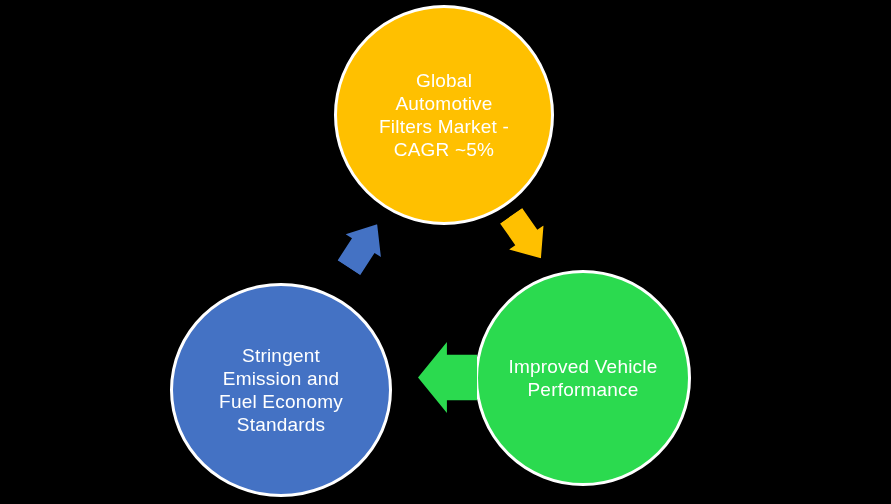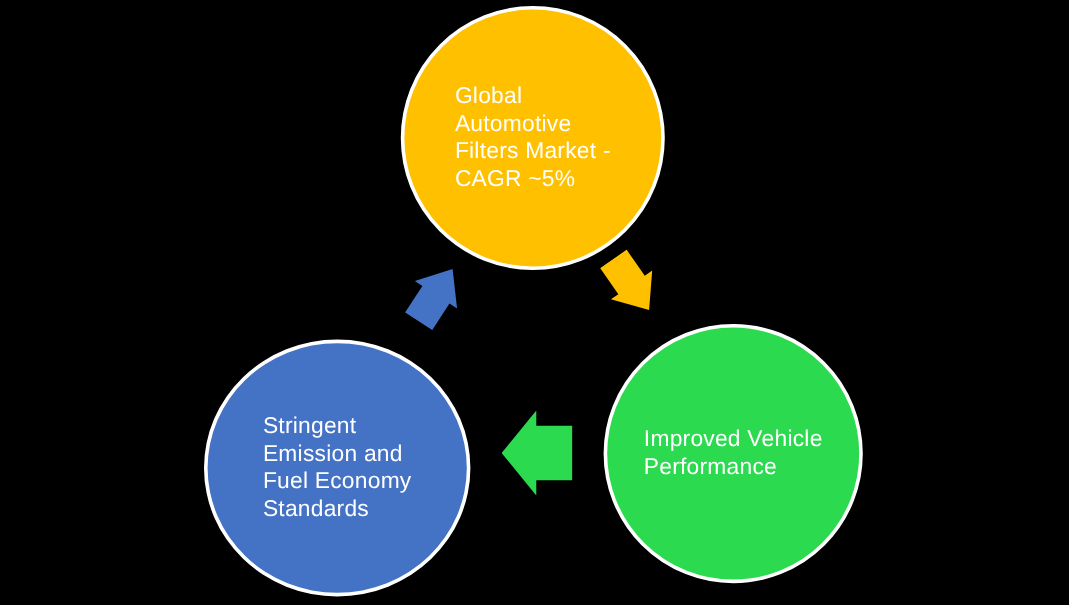--- a/index.html
+++ b/index.html
@@ -21,26 +21,27 @@
     border: 3px solid #ffffff;
     box-sizing: border-box;
     display: flex;
     align-items: center;
     justify-content: center;
   }
   .node-label {
     color: #ffffff;
     font-size: 19px;
     line-height: 23px;
+    text-align: center;
     white-space: pre-line;
     letter-spacing: 0.2px;
   }
   .node-market      { left: 334px; top: 5px;   width: 220px; height: 220px; }
   .node-standards   { left: 170px; top: 283px; width: 222px; height: 214px; }
-  .node-performance { left: 503px; top: 270px; width: 216px; height: 216px; }
+  .node-performance { left: 475px; top: 270px; width: 216px; height: 216px; }
 
   .arrow {
     position: absolute;
   }
   .arrow svg { display: block; width: 100%; height: 100%; }
   .arrow-market-to-performance {
     left: 500px; top: 216px; width: 52px; height: 42px;
     transform: rotate(55deg);
   }
   .arrow-performance-to-standards {

